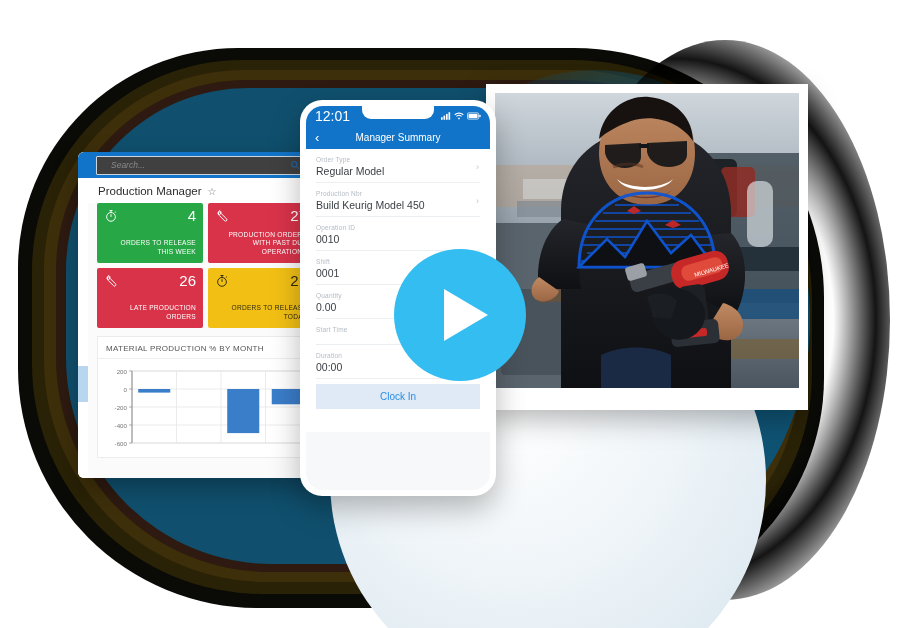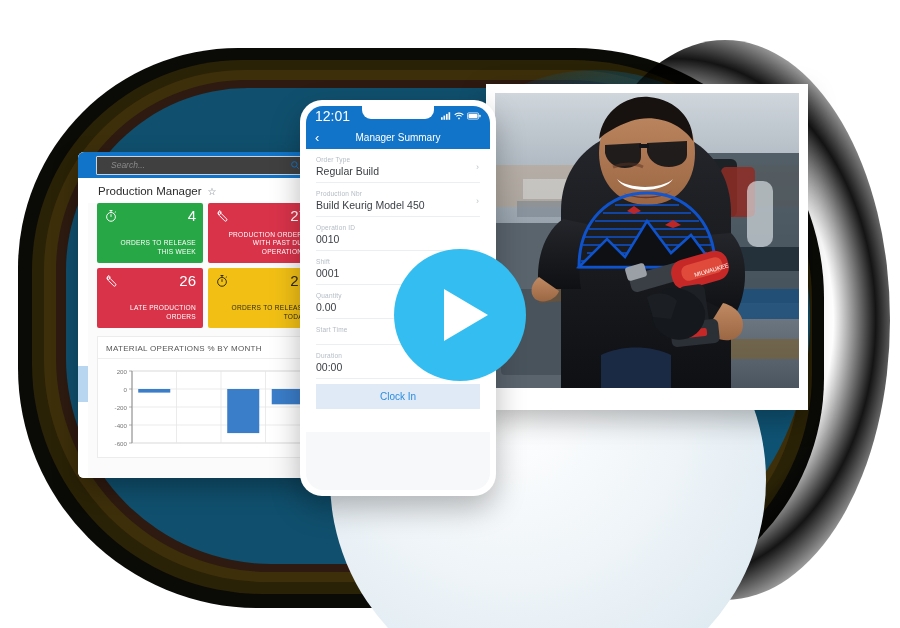--- a/index.html
+++ b/index.html
@@ -192,21 +192,21 @@
               <line x1="18.4" y1="6.4" x2="20.3" y2="4.6"></line>
             </svg>
             <span class="tile-num">21</span>
           </div>
           <div class="tile-label">ORDERS TO RELEASE TODAY</div>
         </div>
 
       </div>
 
       <div class="chart-card">
-        <div class="chart-title">MATERIAL OPERATIONS % BY MONTH</div>
+        <div class="chart-title">MATERIAL PRODUCTION % BY MONTH</div>
         <div class="chart-wrap">
           <svg class="chart-svg" id="variance-chart" width="214" height="88" viewBox="0 0 214 88">
               <rect x="30" y="6" width="178" height="72" fill="#ffffff" stroke="#dddddd" stroke-width="0.8"></rect>
               <line x1="30" y1="6" x2="208" y2="6" stroke="#e6e6e6" stroke-width="0.8"></line>
               <line x1="27" y1="6" x2="30" y2="6" stroke="#9a9a9a" stroke-width="0.8"></line>
               <text x="25" y="8.6" text-anchor="end" font-size="6.2" fill="#777" font-family="Liberation Sans, sans-serif">200</text>
               <line x1="30" y1="24" x2="208" y2="24" stroke="#e6e6e6" stroke-width="0.8"></line>
               <line x1="27" y1="24" x2="30" y2="24" stroke="#9a9a9a" stroke-width="0.8"></line>
               <text x="25" y="26.6" text-anchor="end" font-size="6.2" fill="#777" font-family="Liberation Sans, sans-serif">0</text>
               <line x1="30" y1="42" x2="208" y2="42" stroke="#e6e6e6" stroke-width="0.8"></line>
@@ -339,21 +339,21 @@
       </div>
 
       <div class="navbar">
         <span class="back">‹</span>
         <span class="nav-title">Manager Summary</span>
       </div>
 
       <div class="form" id="phone-form">
           <div class="field">
             <div class="f-label">Order Type</div>
-            <div class="f-value">Regular Build</div>
+            <div class="f-value">Regular Model</div>
             <span class="f-chevron">›</span>
           </div>
           <div class="field">
             <div class="f-label">Production Nbr</div>
             <div class="f-value">Build Keurig Model 450</div>
             <span class="f-chevron">›</span>
           </div>
           <div class="field">
             <div class="f-label">Operation ID</div>
             <div class="f-value">0010</div>

